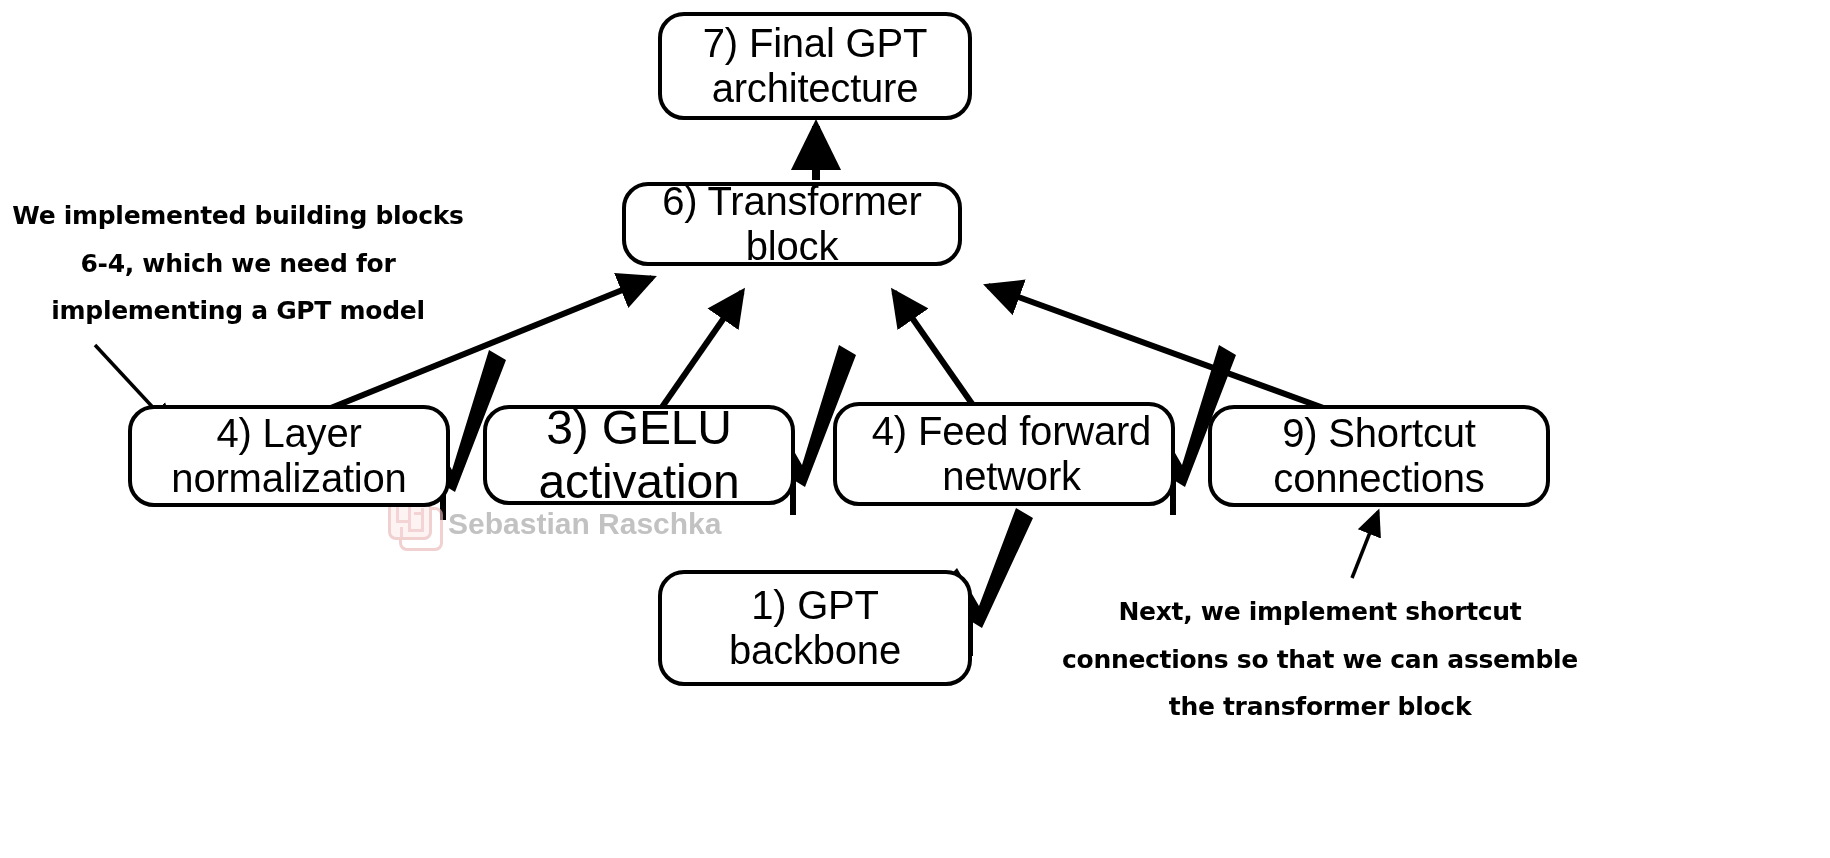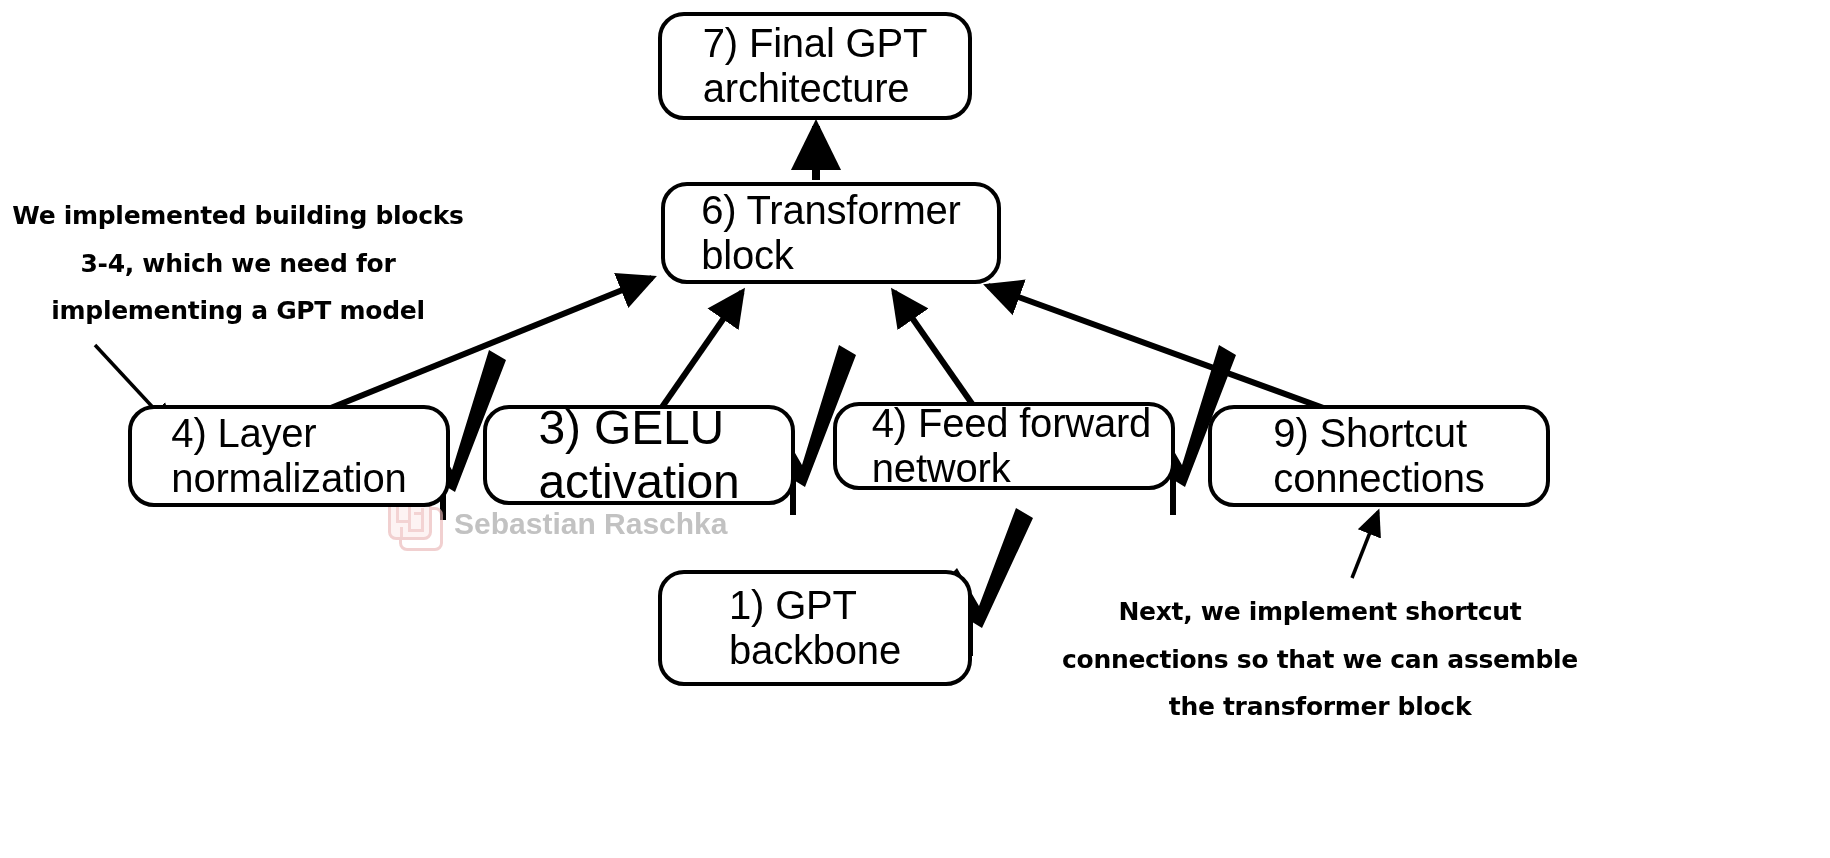--- a/index.html
+++ b/index.html
@@ -31,37 +31,37 @@
   
   .node {
     position: absolute;
     box-sizing: border-box;
     border: 4px solid #000000;
     border-radius: 26px;
     background: #ffffff;
     display: flex;
     align-items: center;
     justify-content: center;
-    text-align: left;
+    text-align: center;
     color: #000000;
     font-family: "Liberation Sans", sans-serif;
     font-weight: 400;
     line-height: 1.12;
     letter-spacing: -0.2px;
   }
   .node .node-label {
     display: block;
     white-space: pre-line;
     padding: 0 10px;
   }
   .n-final      { left: 658px;  top: 12px;  width: 314px; height: 108px; font-size: 40px; z-index: 4;}
-  .n-transformer{ left: 661px;  top: 182px; width: 340px; height: 102px; font-size: 40px; z-index: 4;}
+  .n-transformer{ left: 622px;  top: 182px; width: 340px; height: 84px; font-size: 40px; z-index: 4;}
   .n-layernorm  { left: 128px;  top: 405px; width: 322px; height: 102px; font-size: 40px; z-index: 4;}
   .n-gelu       { left: 483px;  top: 405px; width: 312px; height: 100px; font-size: 48px; z-index: 4;}
-  .n-feedfwd    { left: 833px;  top: 402px; width: 342px; height: 88px; font-size: 40px; z-index: 4; padding-left: 15px;}
+  .n-feedfwd    { left: 833px;  top: 402px; width: 342px; height: 104px; font-size: 40px; z-index: 4; padding-left: 15px;}
   .n-shortcut   { left: 1208px; top: 405px; width: 342px; height: 102px; font-size: 40px; z-index: 4;}
   .n-backbone   { left: 658px;  top: 570px; width: 314px; height: 116px; font-size: 40px; z-index: 4;}
 
   
   .annotation {
     position: absolute;
     color: #000000;
     font-family: "DejaVu Sans", sans-serif;
     font-weight: bold;
     font-size: 25px;
@@ -74,21 +74,21 @@
   .ann-left  { left: 8px;    top: 192px; width: 460px; }
   .ann-right { left: 1050px; top: 588px; width: 540px; }
 
   
   #watermark {
     position: absolute;
     left: 388px;
     top: 496px;
     display: flex;
     align-items: center;
-    gap: 10px;
+    gap: 4px;
     z-index: 2;
     pointer-events: none;
   }
   #watermark .wm-logo {
     width: 56px;
     height: 56px;
     position: relative;
     opacity: 0.65;
   }
   #watermark .wm-logo .sq {
@@ -203,20 +203,20 @@
     <span class="node-label">9) Shortcut
 connections</span>
   </div>
 
   <div class="node n-backbone">
     <span class="node-label">1) GPT
 backbone</span>
   </div>
 
   <div class="annotation ann-left">We implemented building blocks
-3-4, which we need for
+6-4, which we need for
 implementing a GPT model</div>
 
   <div class="annotation ann-right">Next, we implement shortcut
 connections so that we can assemble
 the transformer block</div>
 
 </div>
 
 </body></html>

